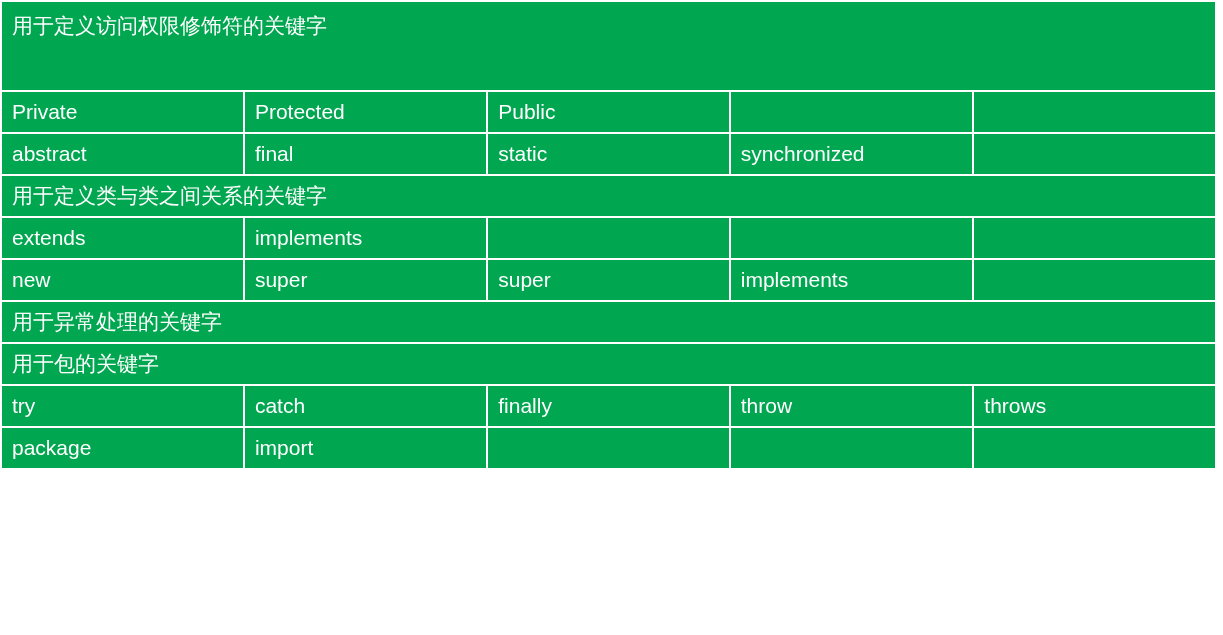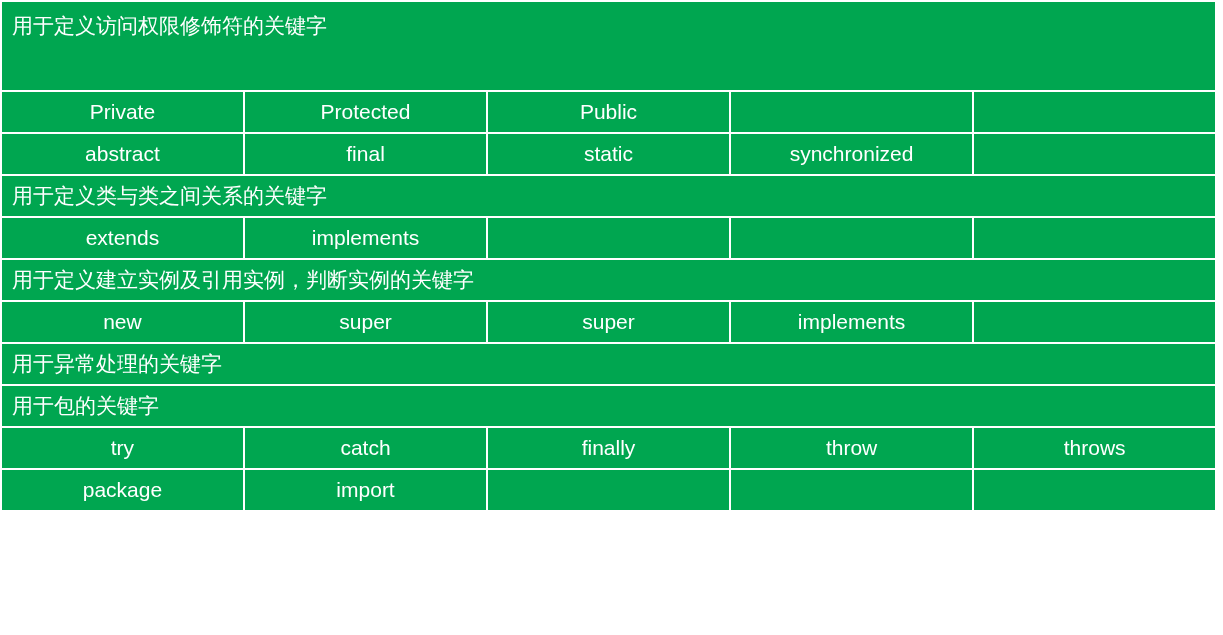--- a/index.html
+++ b/index.html
@@ -27,21 +27,20 @@
       height: 40px;
       border: none;
     }
     .table td.header-tall {
       height: 88px;
       vertical-align: top;
       padding-top: 10px;
     }
     .table td.col {
       width: 243px;
-      text-align: center;
     }
   </style>
 </head>
 <body>
 
 <table class="table">
   <tbody>
     <tr>
       <td colspan="5" class="header-tall">用于定义访问权限修饰符的关键字</td>
     </tr>
@@ -63,23 +62,20 @@
       <td colspan="5">用于定义类与类之间关系的关键字</td>
     </tr>
     <tr>
       <td class="col">extends</td>
       <td class="col">implements</td>
       <td class="col"></td>
       <td class="col"></td>
       <td class="col"></td>
     </tr>
     <tr>
-      <td colspan="5">用于定义建立实例及引用实例，判断实例的关键字</td>
-    </tr>
-    <tr>
       <td class="col">new</td>
       <td class="col">super</td>
       <td class="col">super</td>
       <td class="col">implements</td>
       <td class="col"></td>
     </tr>
     <tr>
       <td colspan="5">用于异常处理的关键字</td>
     </tr>
     <tr>

